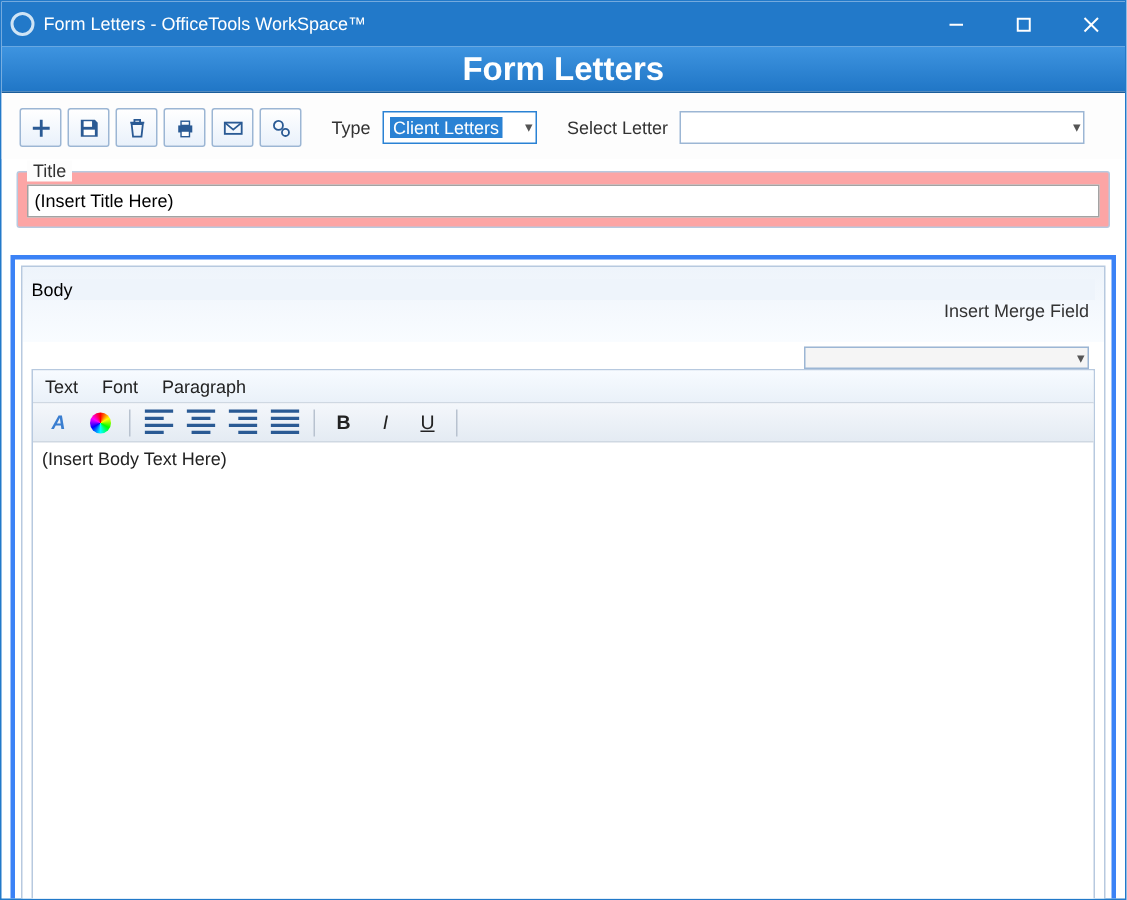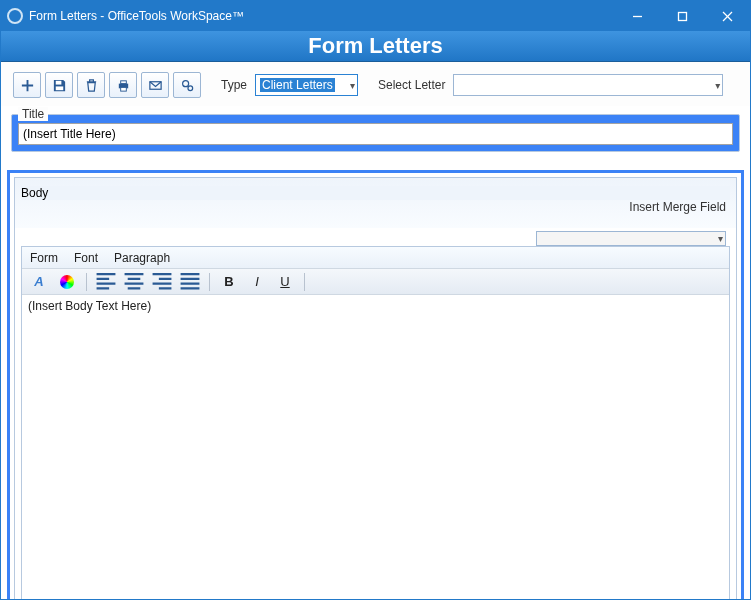--- a/index.html
+++ b/index.html
@@ -99,21 +99,21 @@
   
   .panel-area {
     padding: 2px 10px 10px 10px;
   }
   .fieldset {
     border: 1px solid #b7c9df;
     border-radius: 2px;
     margin-top: 6px;
     padding: 8px 6px 6px 6px;
     position: relative;
-    background: #3b82f6;
+    background: #fca5a5;
   }
   .fieldset .legend {
     position: absolute;
     top: -8px;
     left: 6px;
     background: #fdfdfd;
     padding: 0 4px;
     font-size: 12px;
     color: #333;
   }
@@ -301,21 +301,21 @@
     <div class="merge-row">
       <span class="label">Insert Merge Field</span>
       <div class="combo merge">
         <span class="sel-text"></span>
         <span class="chev">▾</span>
       </div>
     </div>
 
     <div class="editor-wrap">
       <div class="menu-row">
-        <span class="menu-item">Form</span>
+        <span class="menu-item">Text</span>
         <span class="menu-item">Font</span>
         <span class="menu-item">Paragraph</span>
       </div>
       <div class="tool-row">
         <div class="tbtn" style="font-style:italic;font-weight:bold;color:#3a7ed0;">A</div>
         <div class="tbtn">
             <span class="color-circle"></span>
           </div>
         <span class="tsep"></span>
         <div class="tbtn">

